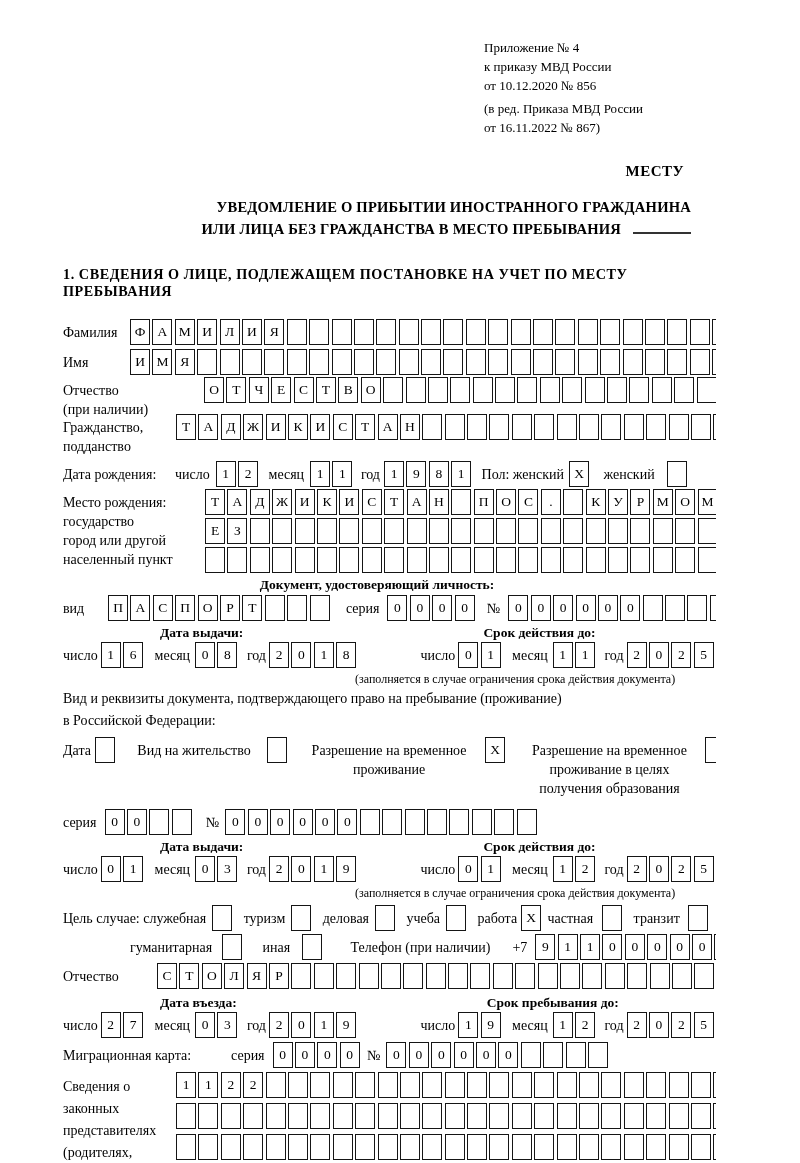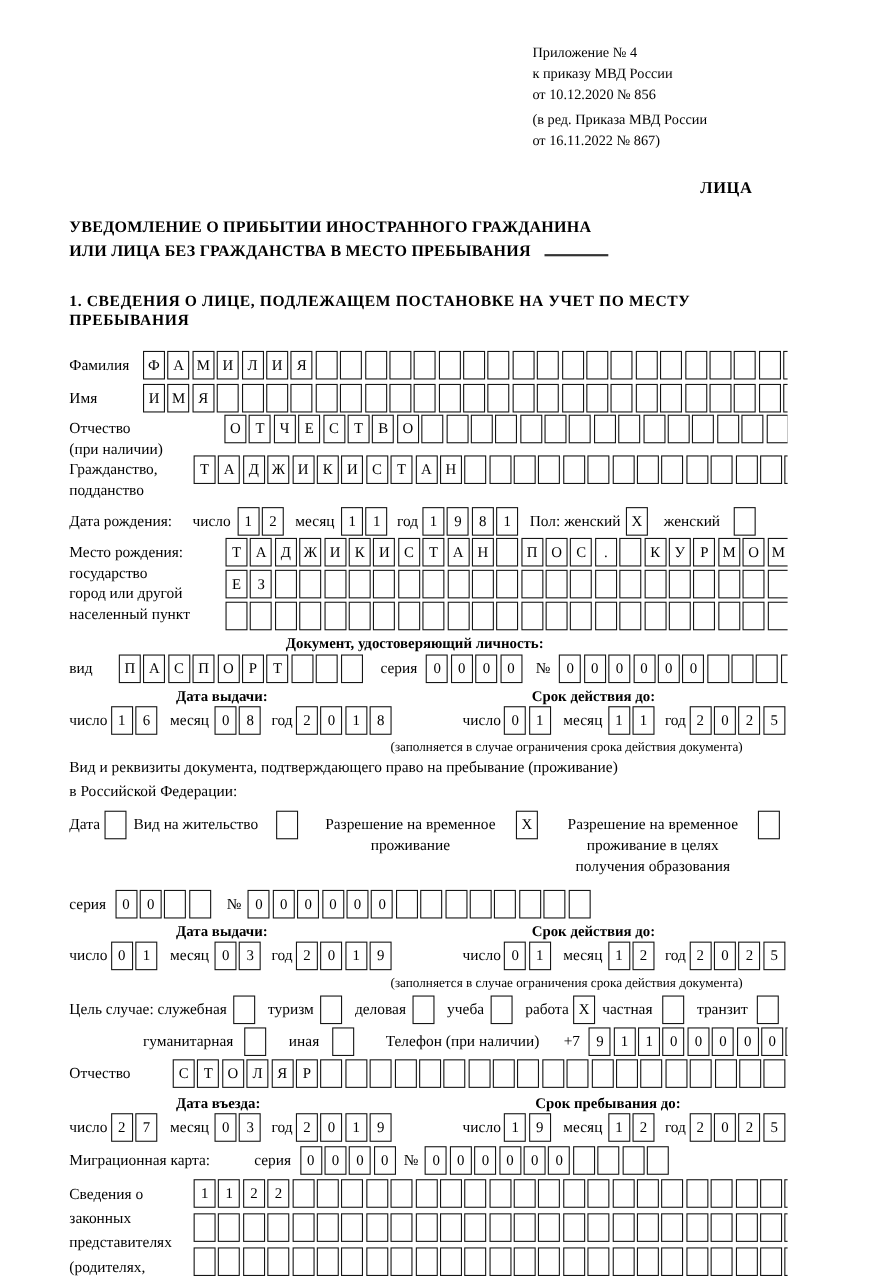--- a/index.html
+++ b/index.html
@@ -6,21 +6,21 @@
   .page{
     width:716px;height:1163px;box-sizing:border-box;
     background:#fff;color:#000;
     font-family:"Liberation Serif","DejaVu Serif",serif;
     padding:38px 25px 0 63px;
     position:relative;overflow:hidden;
   }
   .annex{margin-left:auto;width:207px;font-size:13px;line-height:19px;}
   .annex .sub{margin-top:4px;}
   .forma{text-align:right;margin-top:26px;margin-right:7px;font-weight:bold;font-size:15px;letter-spacing:.5px;}
-  .title{text-align:left;margin-top:16px;font-weight:bold;font-size:14.6px;line-height:22px;letter-spacing:.2px;}
+  .title{text-align:right;margin-top:16px;font-weight:bold;font-size:14.6px;line-height:22px;letter-spacing:.2px;}
   .blank{display:inline-block;width:58px;border-bottom:2px solid #333;height:12px;margin-left:12px;}
   .sec-heading{margin-top:26px;font-weight:bold;font-size:14.2px;letter-spacing:.55px;}
   .row{display:flex;align-items:flex-start;flex-wrap:nowrap;}
   .lb{font-size:14px;line-height:19px;padding-top:4px;flex:0 0 auto;white-space:pre-line;}
   .lb.nopad{padding-top:0;}
   .cells{display:flex;flex:0 0 auto;}
   .cell{
     flex:0 0 auto;width:18px;height:24px;border:1.3px solid #151515;
     margin-right:2.4px;display:flex;align-items:center;justify-content:center;
     font-size:13.5px;background:#fff;
@@ -40,21 +40,21 @@
   <div class="annex">
     <div>Приложение № 4</div>
     <div>к приказу МВД России</div>
     <div>от 10.12.2020 № 856</div>
     <div class="sub">
       <div>(в ред. Приказа МВД России</div>
       <div>от 16.11.2022 № 867)</div>
     </div>
   </div>
 
-  <div class="forma">ЛИЦА</div>
+  <div class="forma">МЕСТУ</div>
 
   <div class="title">
     <div>УВЕДОМЛЕНИЕ О ПРИБЫТИИ ИНОСТРАННОГО ГРАЖДАНИНА</div>
     <div><span>ИЛИ ЛИЦА БЕЗ ГРАЖДАНСТВА В МЕСТО ПРЕБЫВАНИЯ</span><span class="blank"></span></div>
   </div>
 
   <div class="sec-heading">1. СВЕДЕНИЯ О ЛИЦЕ, ПОДЛЕЖАЩЕМ ПОСТАНОВКЕ НА УЧЕТ ПО МЕСТУ ПРЕБЫВАНИЯ</div>
 
   <div class="row" style="margin-top:19px;height:28px">
     <span class="lb" style="width:67px">Фамилия</span>
@@ -393,21 +393,21 @@
   <div class="note" style="margin-top:2px;height:15px;margin-left:292px">(заполняется в случае ограничения срока действия документа)</div>
 
   <div style="margin-top:4px;height:22px;font-size:14px">Вид и реквизиты документа, подтверждающего право на пребывание (проживание)</div>
   <div style="height:22px;font-size:14px">в Российской Федерации:</div>
 
   <div class="row" style="margin-top:2px;height:70px">
     <span class="lb">Дата</span>
     <span class="cells" style="margin-left:4px">
         <span class="cell"></span>
       </span>
-    <span class="lb" style="margin-left:4px">Вид на жительство</span>
+    <span class="lb" style="margin-left:20px">Вид на жительство</span>
     <span class="cells" style="margin-left:16px">
         <span class="cell"></span>
       </span>
     <span class="lb center" style="margin-left:10px;width:180px">Разрешение на временное
 проживание</span>
     <span class="cells" style="margin-left:6px">
         <span class="cell">X</span>
       </span>
     <span class="lb center" style="margin-left:12px;width:180px">Разрешение на временное
 проживание в целях

